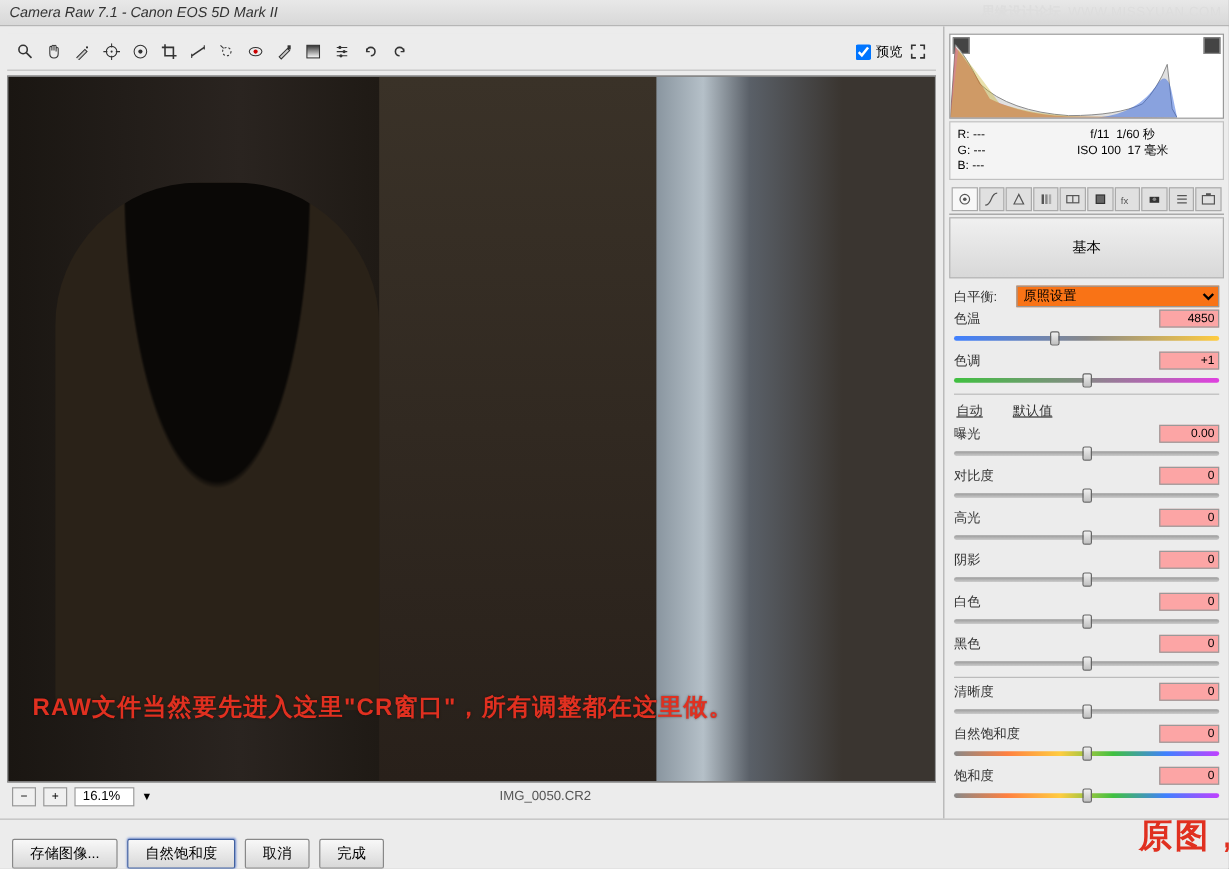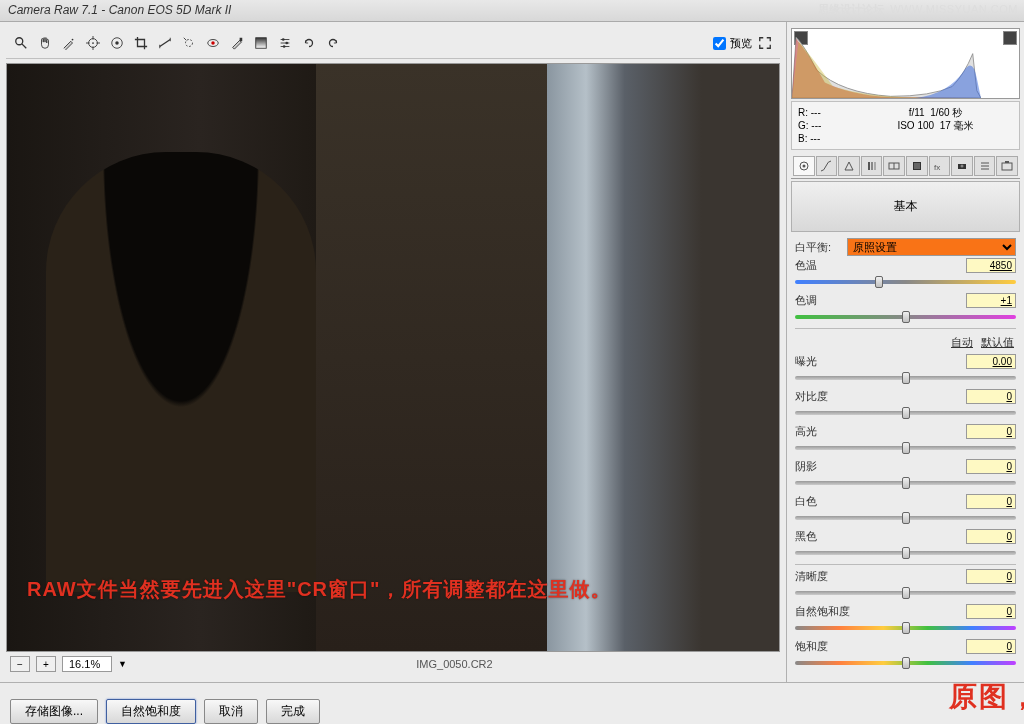--- a/index.html
+++ b/index.html
@@ -46,32 +46,32 @@
 .ptab { width: 22px; height: 20px; border: 1px solid #aaa; background: #e0e0e0; cursor: pointer; display:flex; align-items:center; justify-content:center; }
 .ptab.active { background: #f8f8f8; }
 .ptab svg { width: 12px; height: 12px; }
 
 .panel-title { text-align: center; font-size: 12px; padding: 16px; background: linear-gradient(#f0f0f0,#d8d8d8); border: 1px solid #b0b0b0; margin: 2px 0; }
 
 .control-group { padding: 2px 4px; }
 .control-row { display: flex; align-items: center; font-size: 11px; margin: 2px 0; gap: 4px; }
 .control-label { flex: 0 0 48px; text-align: left; color: #333; }
 .control-select { flex: 1; border: 1px solid #999; background: #f97316; font-size: 11px; padding: 1px; }
-.control-value { width: 50px; border: 1px solid #999; background: #fef9c3; text-align: right; padding: 1px 3px; font-size: 10px; text-decoration: underline; }
+.control-value { width: 50px; border: 1px solid #999; background: #fca5a5; text-align: right; padding: 1px 3px; font-size: 10px; }
 
 .slider-row { margin: 1px 0 6px; }
 .slider { width: 100%; height: 12px; position: relative; }
 .slider-track { position: absolute; top: 5px; left: 0; right: 0; height: 4px; background: linear-gradient(#999,#ccc); border-radius: 2px; }
 .slider-track.temp { background: linear-gradient(90deg, #4080ff, #888, #ffcc40); }
 .slider-track.tint { background: linear-gradient(90deg, #40c040, #888, #e040e0); }
 .slider-track.vib { background: linear-gradient(90deg, #888, #ff8040, #ffcc40, #40c040, #4080ff, #c040ff); }
 .slider-thumb { position: absolute; top: 1px; width: 8px; height: 12px; background: linear-gradient(#f0f0f0,#c0c0c0); border: 1px solid #666; border-radius: 2px; transform: translateX(-50%); cursor: pointer; }
 
 .divider { border-top: 1px solid #bbb; margin: 4px 0; }
-.auto-row { display: flex; justify-content: flex-end; gap: 8px; font-size: 11px; padding: 2px; }
+.auto-row { display: flex; justify-content: flex-start; gap: 25px; font-size: 11px; padding: 2px; }
 .auto-link { color: #333; text-decoration: underline; cursor: pointer; }
 
 .bottom-bar { display: flex; align-items: center; padding: 16px 10px; gap: 8px; border-top: 1px solid #b0b0b0; background: #ececec; }
 .bottom-link { color: #2050c0; text-decoration: underline; font-size: 11px; cursor: pointer; flex: 1; text-align: center; }
 .btn { padding: 3px 14px; font-size: 12px; border: 1px solid #888; background: linear-gradient(#f8f8f8,#d8d8d8); cursor: pointer; border-radius: 2px; }
 .btn.primary { border: 1px solid #4060a0; box-shadow: 0 0 2px #6080d0; }
 
 .watermark { position: absolute; top: 2px; right: 6px; font-size: 11px; color: #ddd; z-index: 200; }
 .watermark .zh { font-weight: bold; margin-right: 6px; }
 .watermark .en { font-family: Arial; letter-spacing: 0.5px; }

